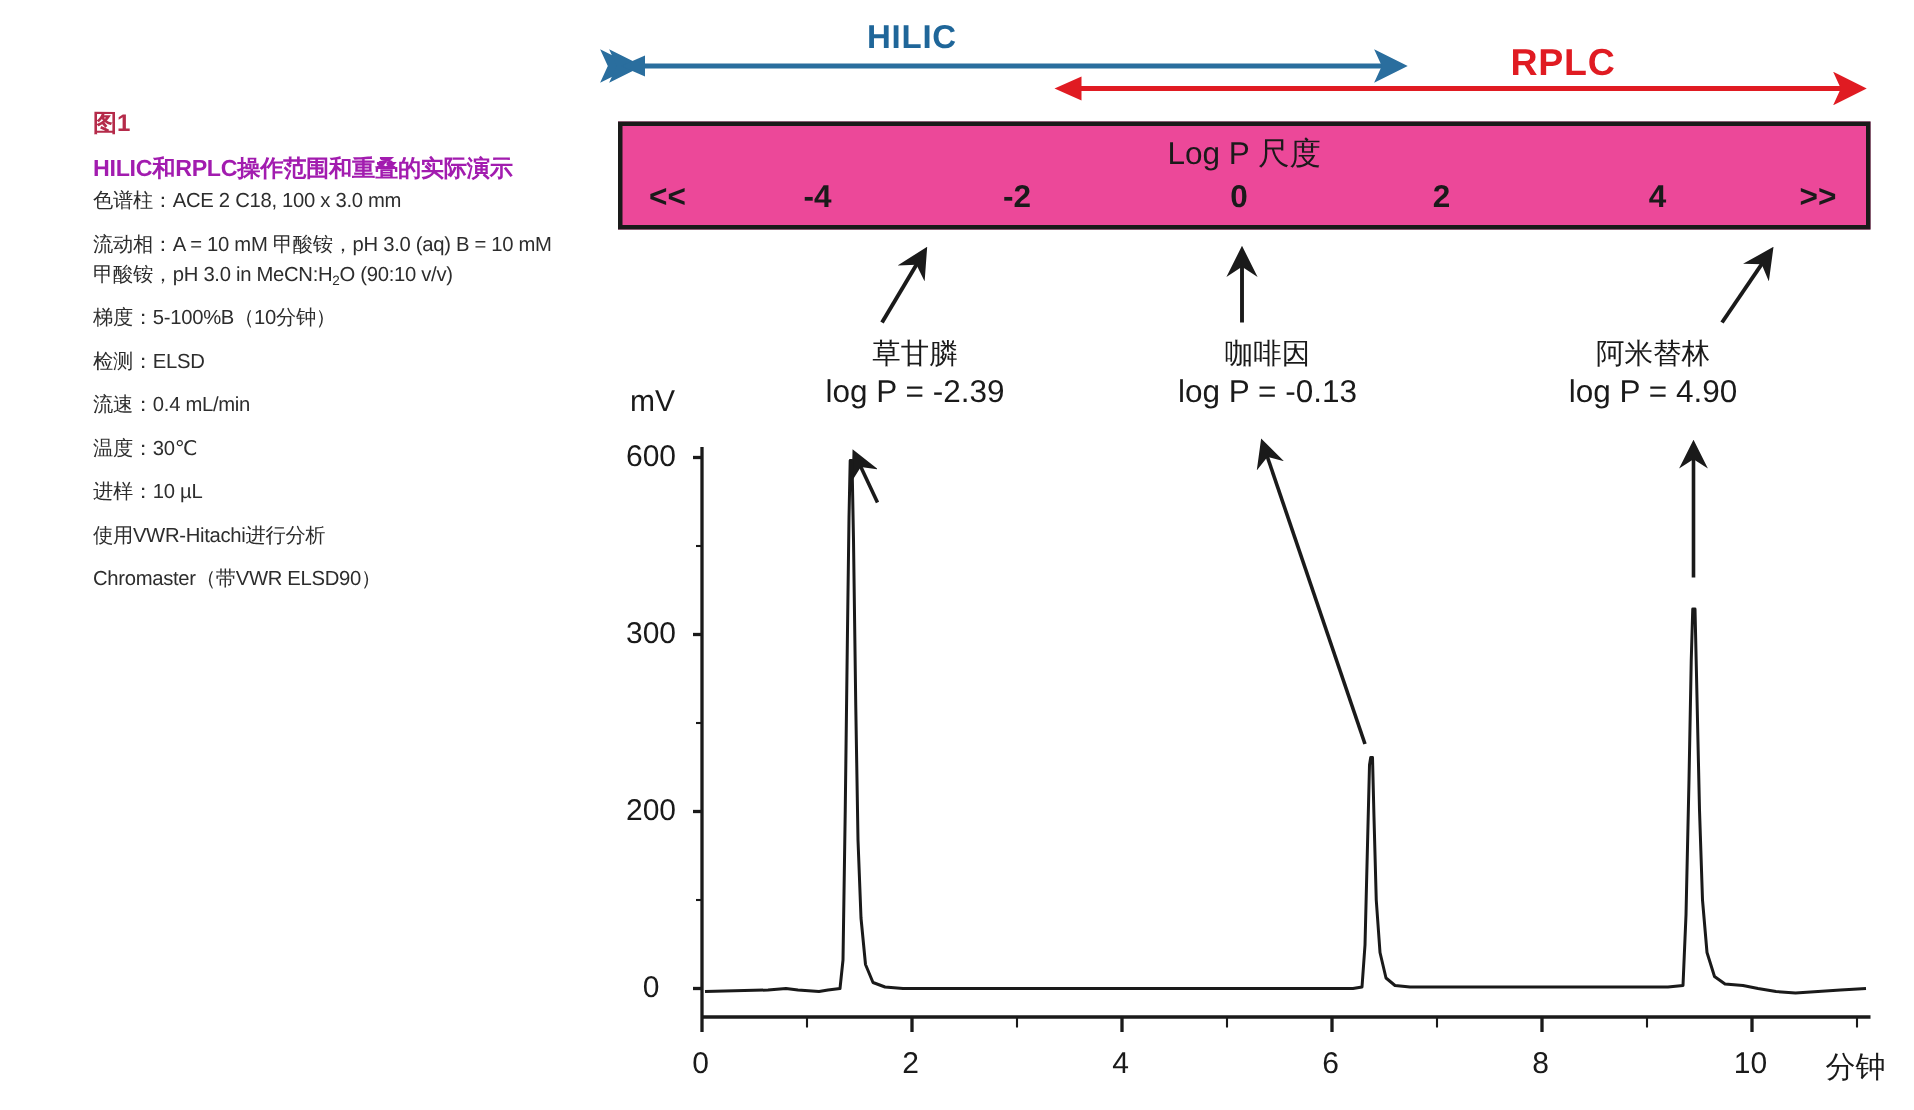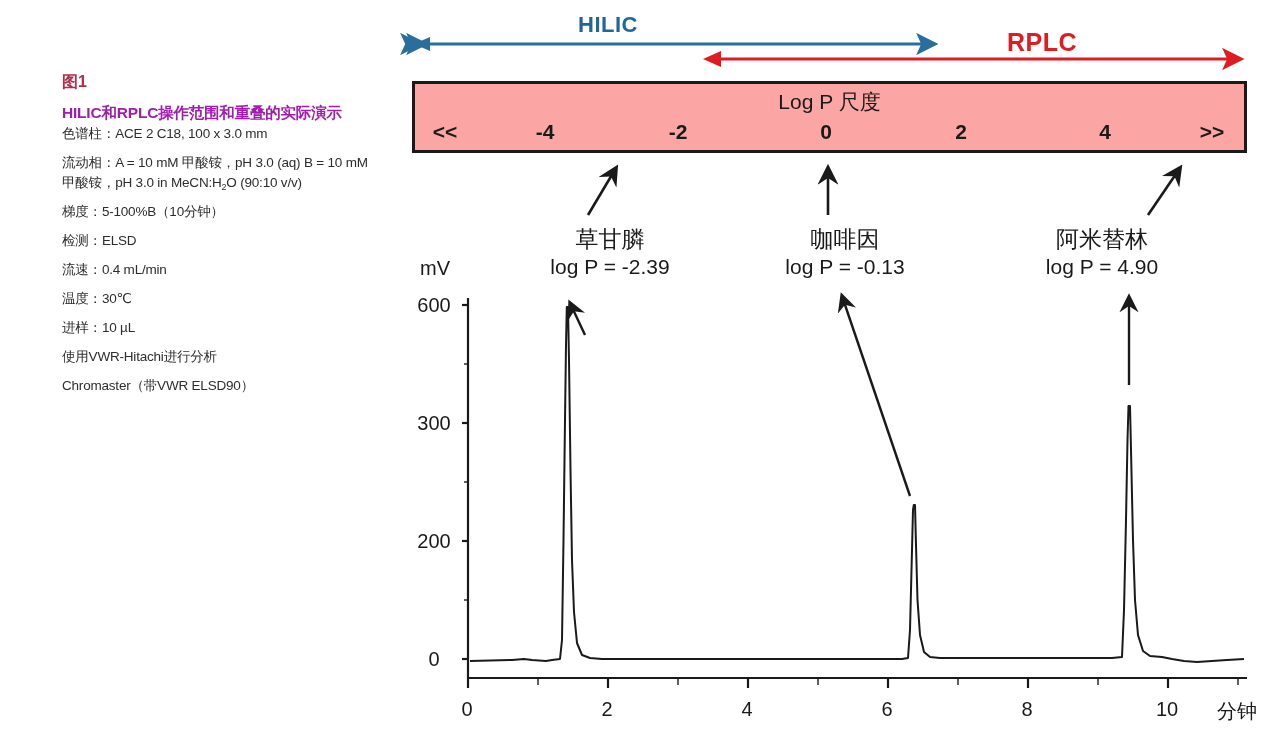--- a/index.html
+++ b/index.html
@@ -68,21 +68,21 @@
     color: #e01b22;
     letter-spacing: 0.5px;
   }
 
   
   #logp-box {
     position: absolute;
     left: 400px; top: 81px;
     width: 835px; height: 72px;
     border: 3px solid #1a1a1a;
-    background: #fca5a5;
+    background: #ec4899;
     box-sizing: border-box;
   }
   #logp-box-title {
     position: absolute;
     left: 0; right: 0; top: 4px;
     text-align: center;
     font-size: 21px;
     color: #1a1a1a;
   }
   .logp-tick {
@@ -97,21 +97,21 @@
   }
 
   
   .compound-label {
     position: absolute;
     text-align: center;
     transform: translateX(-50%);
     white-space: nowrap;
     color: #1a1a1a;
   }
-  .compound-name { font-size: 23px; line-height: 1.25; }
+  .compound-name { font-size: 19px; line-height: 1.25; }
   .compound-logp { font-size: 21px; line-height: 1.25; }
 
   
   .axis-text {
     position: absolute;
     font-size: 20px;
     color: #1a1a1a;
     white-space: nowrap;
   }
   .ytick { text-align: center; transform: translateY(-50%); }

